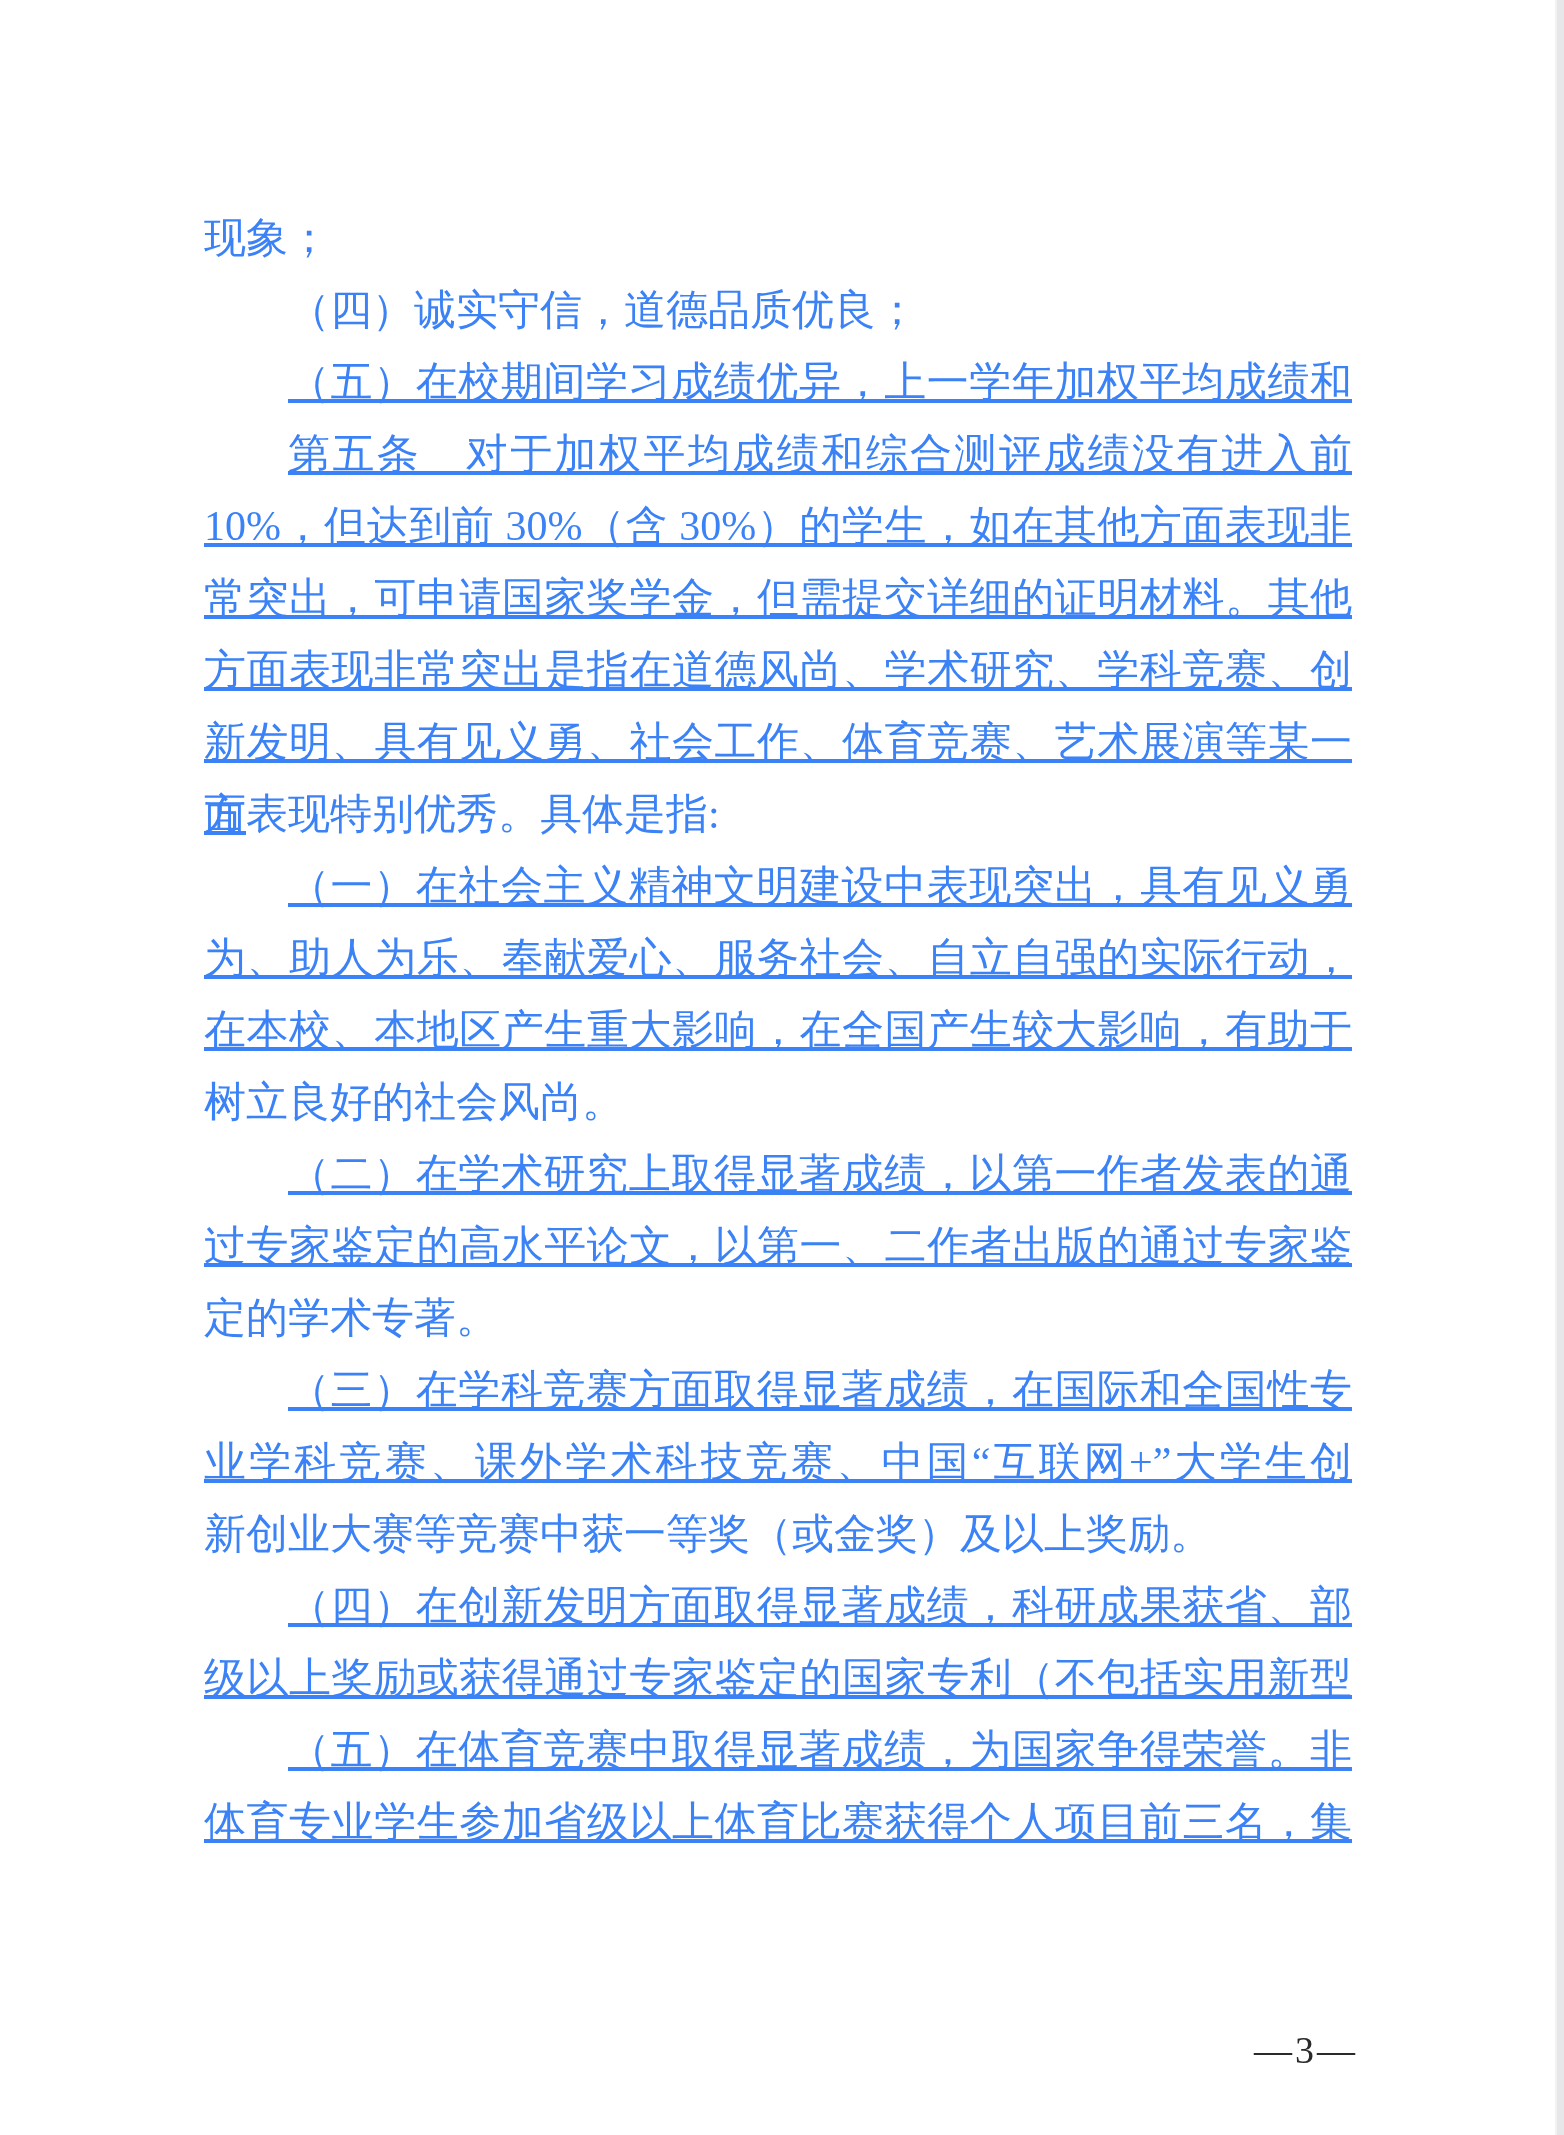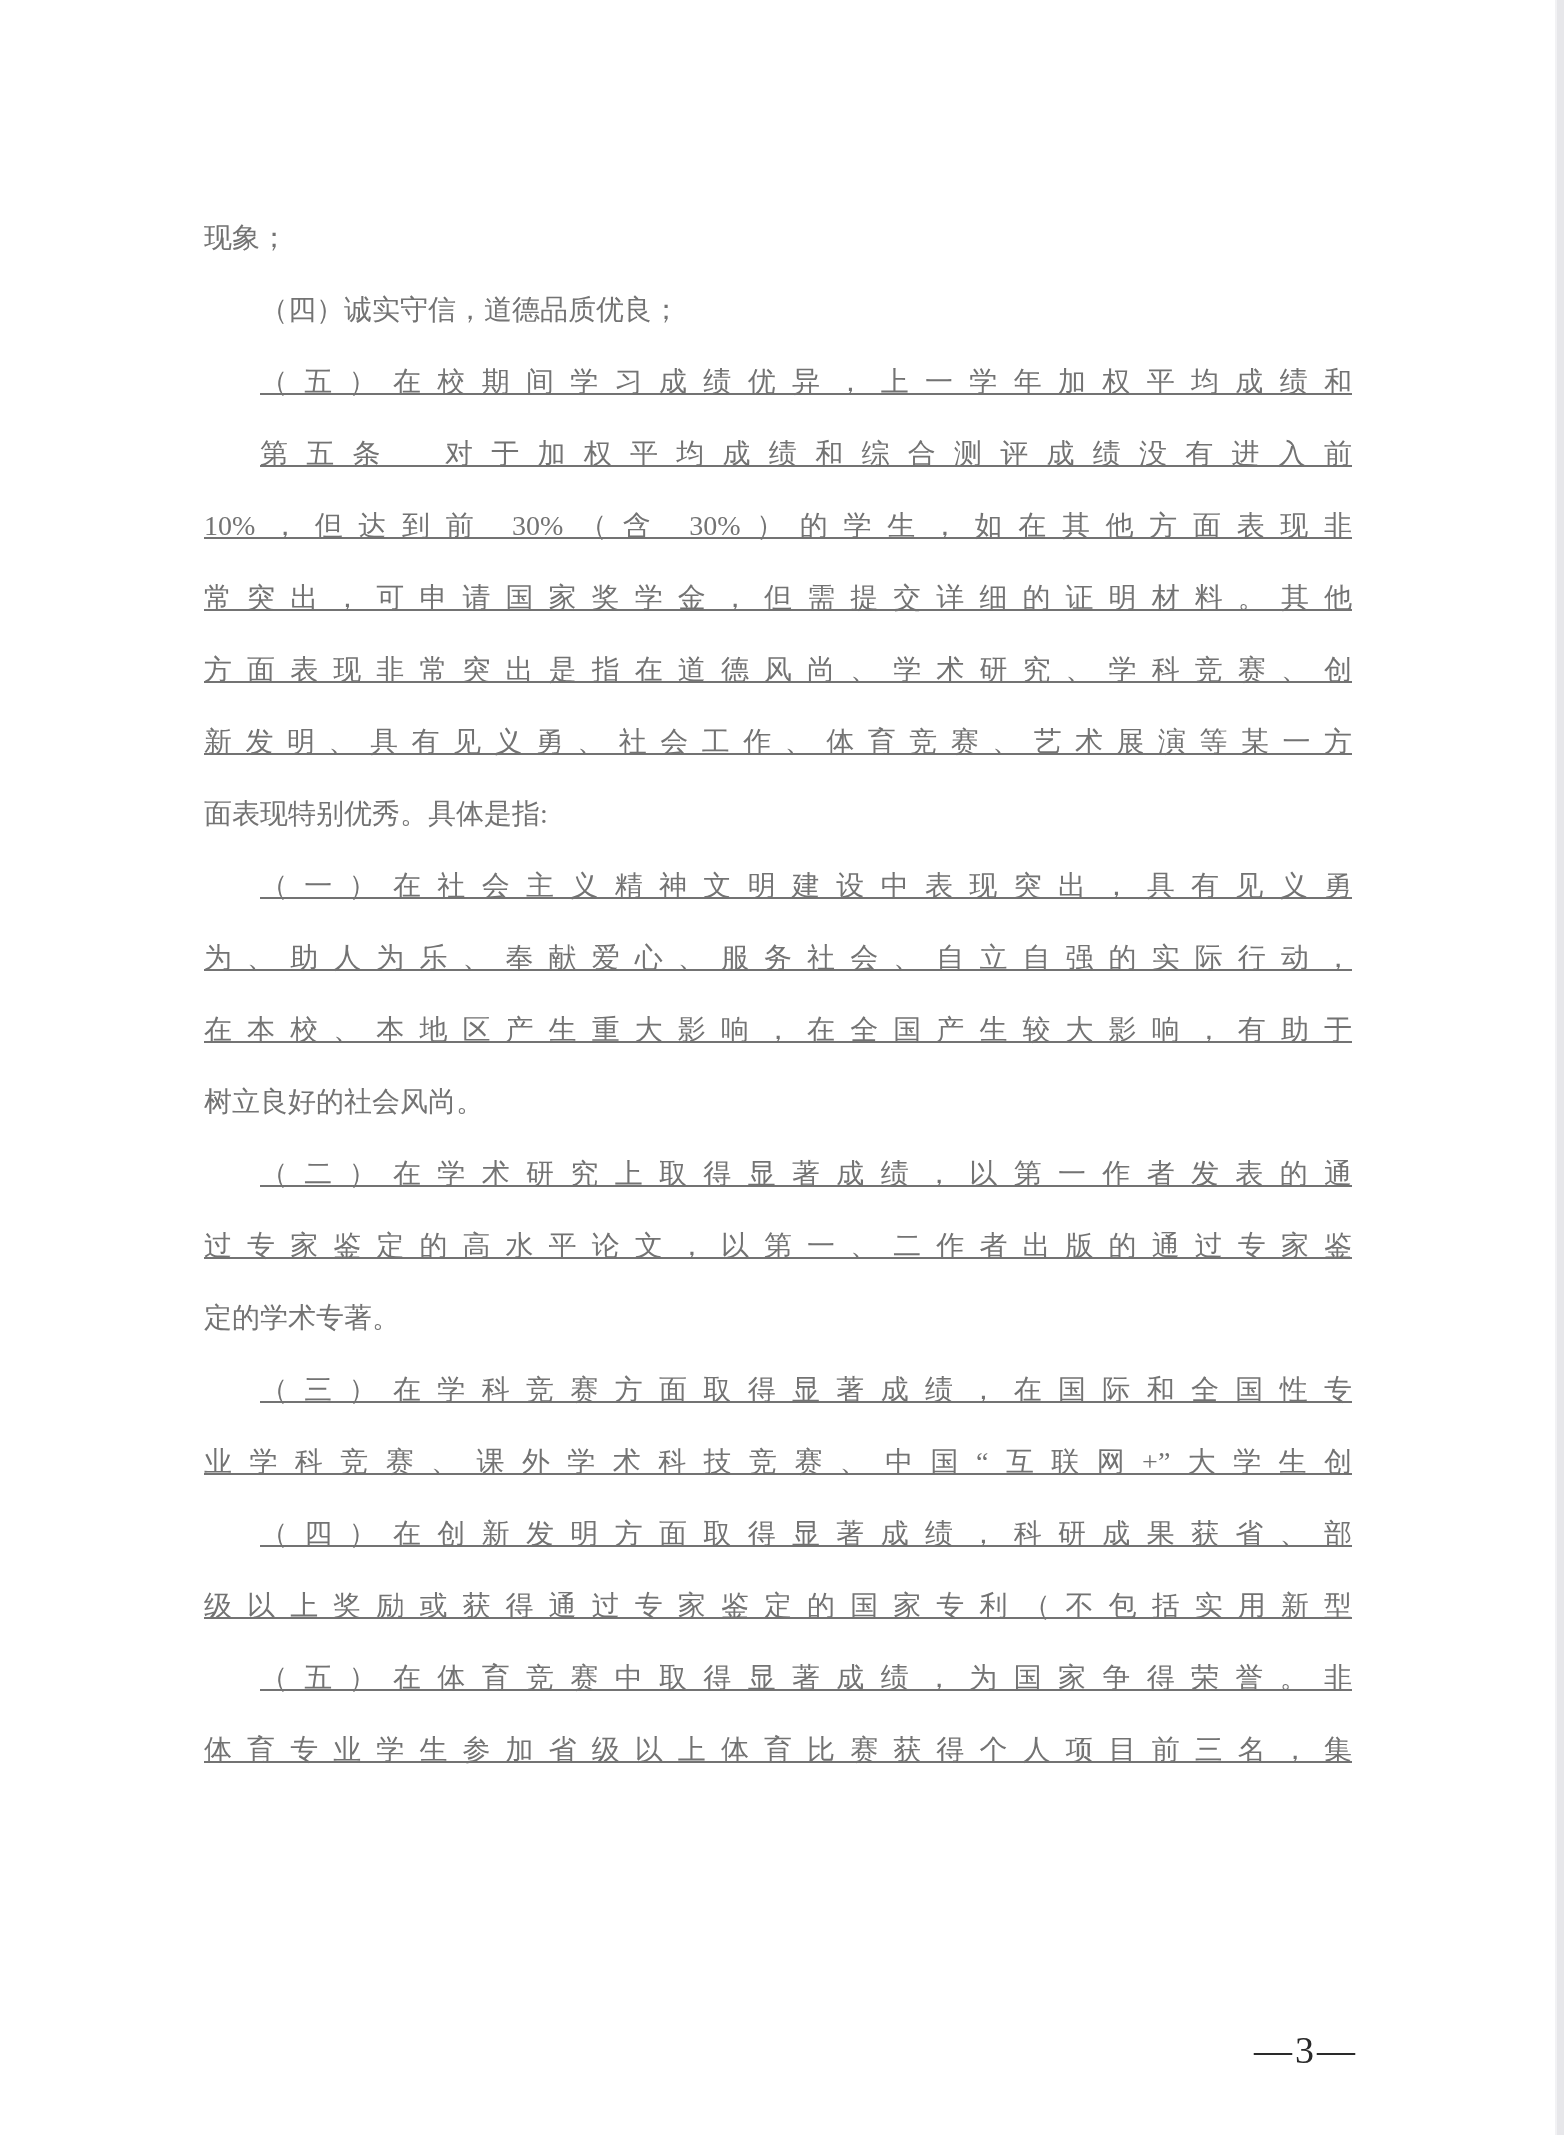--- a/index.html
+++ b/index.html
@@ -9,22 +9,22 @@
     height: 2135px;
     background: #ffffff;
     overflow: hidden;
     font-family: "Liberation Serif", "DejaVu Serif", serif;
   }
   .doc-body {
     position: absolute;
     left: 204px;
     top: 202px;
     width: 1148px;
-    color: #737373;
-    font-size: 28px;
+    color: #3b82f6;
+    font-size: 42px;
     line-height: 72px;
   }
   .line {
     height: 72px;
   }
   .justify {
     text-align: justify;
     text-align-last: justify;
     text-justify: inter-character;
     text-decoration: underline;
@@ -66,20 +66,21 @@
     <div class="line">面表现特别优秀。具体是指:</div>
     <div class="line indent justify">（一）在社会主义精神文明建设中表现突出，具有见义勇</div>
     <div class="line justify">为、助人为乐、奉献爱心、服务社会、自立自强的实际行动，</div>
     <div class="line justify">在本校、本地区产生重大影响，在全国产生较大影响，有助于</div>
     <div class="line">树立良好的社会风尚。</div>
     <div class="line indent justify">（二）在学术研究上取得显著成绩，以第一作者发表的通</div>
     <div class="line justify">过专家鉴定的高水平论文，以第一、二作者出版的通过专家鉴</div>
     <div class="line">定的学术专著。</div>
     <div class="line indent justify">（三）在学科竞赛方面取得显著成绩，在国际和全国性专</div>
     <div class="line justify">业学科竞赛、课外学术科技竞赛、中国“互联网+”大学生创</div>
+    <div class="line">新创业大赛等竞赛中获一等奖（或金奖）及以上奖励。</div>
     <div class="line indent justify">（四）在创新发明方面取得显著成绩，科研成果获省、部</div>
     <div class="line justify">级以上奖励或获得通过专家鉴定的国家专利（不包括实用新型</div>
     <div class="line indent justify">（五）在体育竞赛中取得显著成绩，为国家争得荣誉。非</div>
     <div class="line justify">体育专业学生参加省级以上体育比赛获得个人项目前三名，集</div>
   </div>
 
   <div class="pagenum">—3—</div>
 
   <div class="scan-edge"></div>
 </div>

